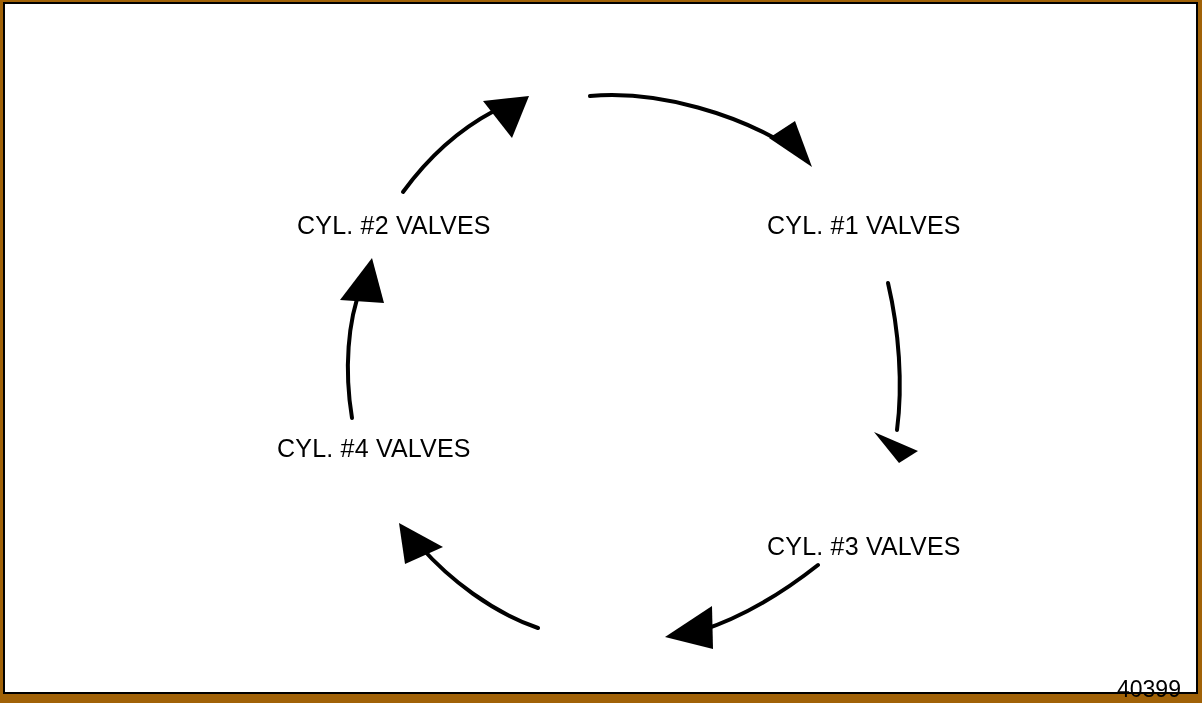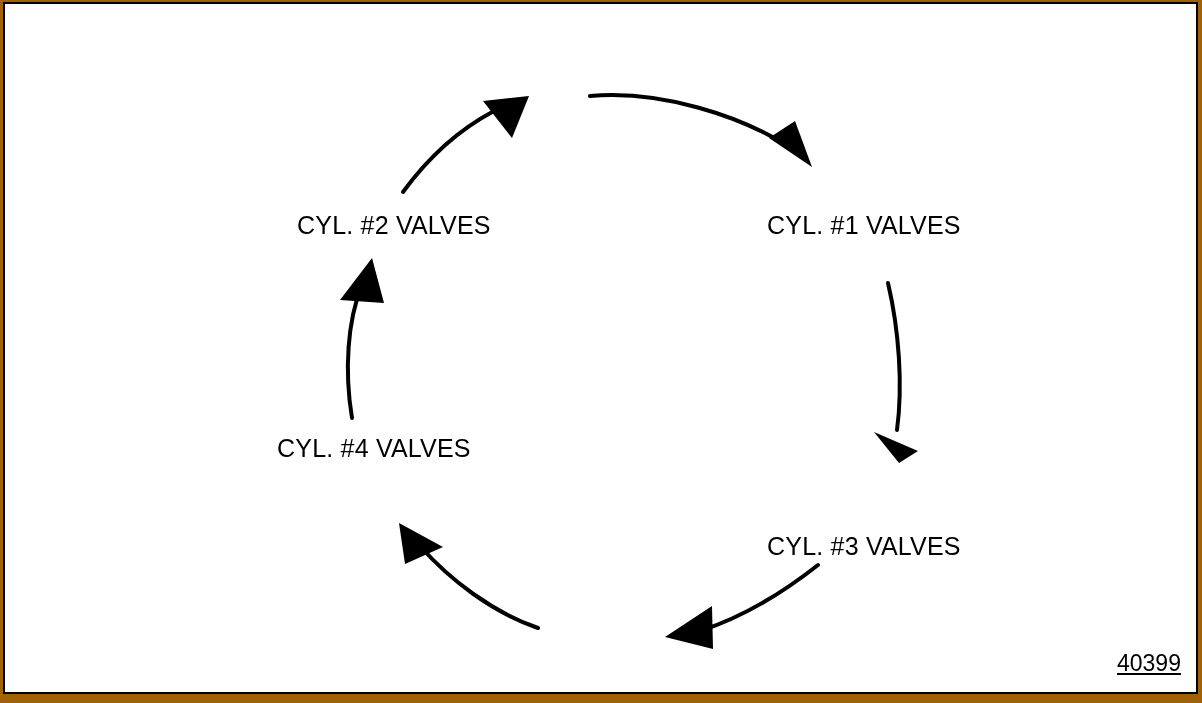--- a/index.html
+++ b/index.html
@@ -48,28 +48,27 @@
     line-height: 1;
   }
   #label-cyl2 { left: 297px; top: 213px; }
   #label-cyl1 { left: 767px; top: 213px; }
   #label-cyl4 { left: 277px; top: 436px; }
   #label-cyl3 { left: 767px; top: 503px; margin-top: 31px; }
 
   #figure-number {
     position: absolute;
     left: 1117px;
-    top: 652px;
+    top: 678px;
     font-family: "Liberation Sans", sans-serif;
     font-size: 23px;
     font-weight: 400;
     color: #000000;
     white-space: nowrap;
     line-height: 1;
-    text-decoration: underline;
   }
 </style>
 </head>
 <body>
 
 <div id="figure-root">
 
   <div id="figure-frame"></div>
 
   <svg id="cycle-canvas" viewBox="0 0 1202 703" xmlns="http://www.w3.org/2000/svg">

